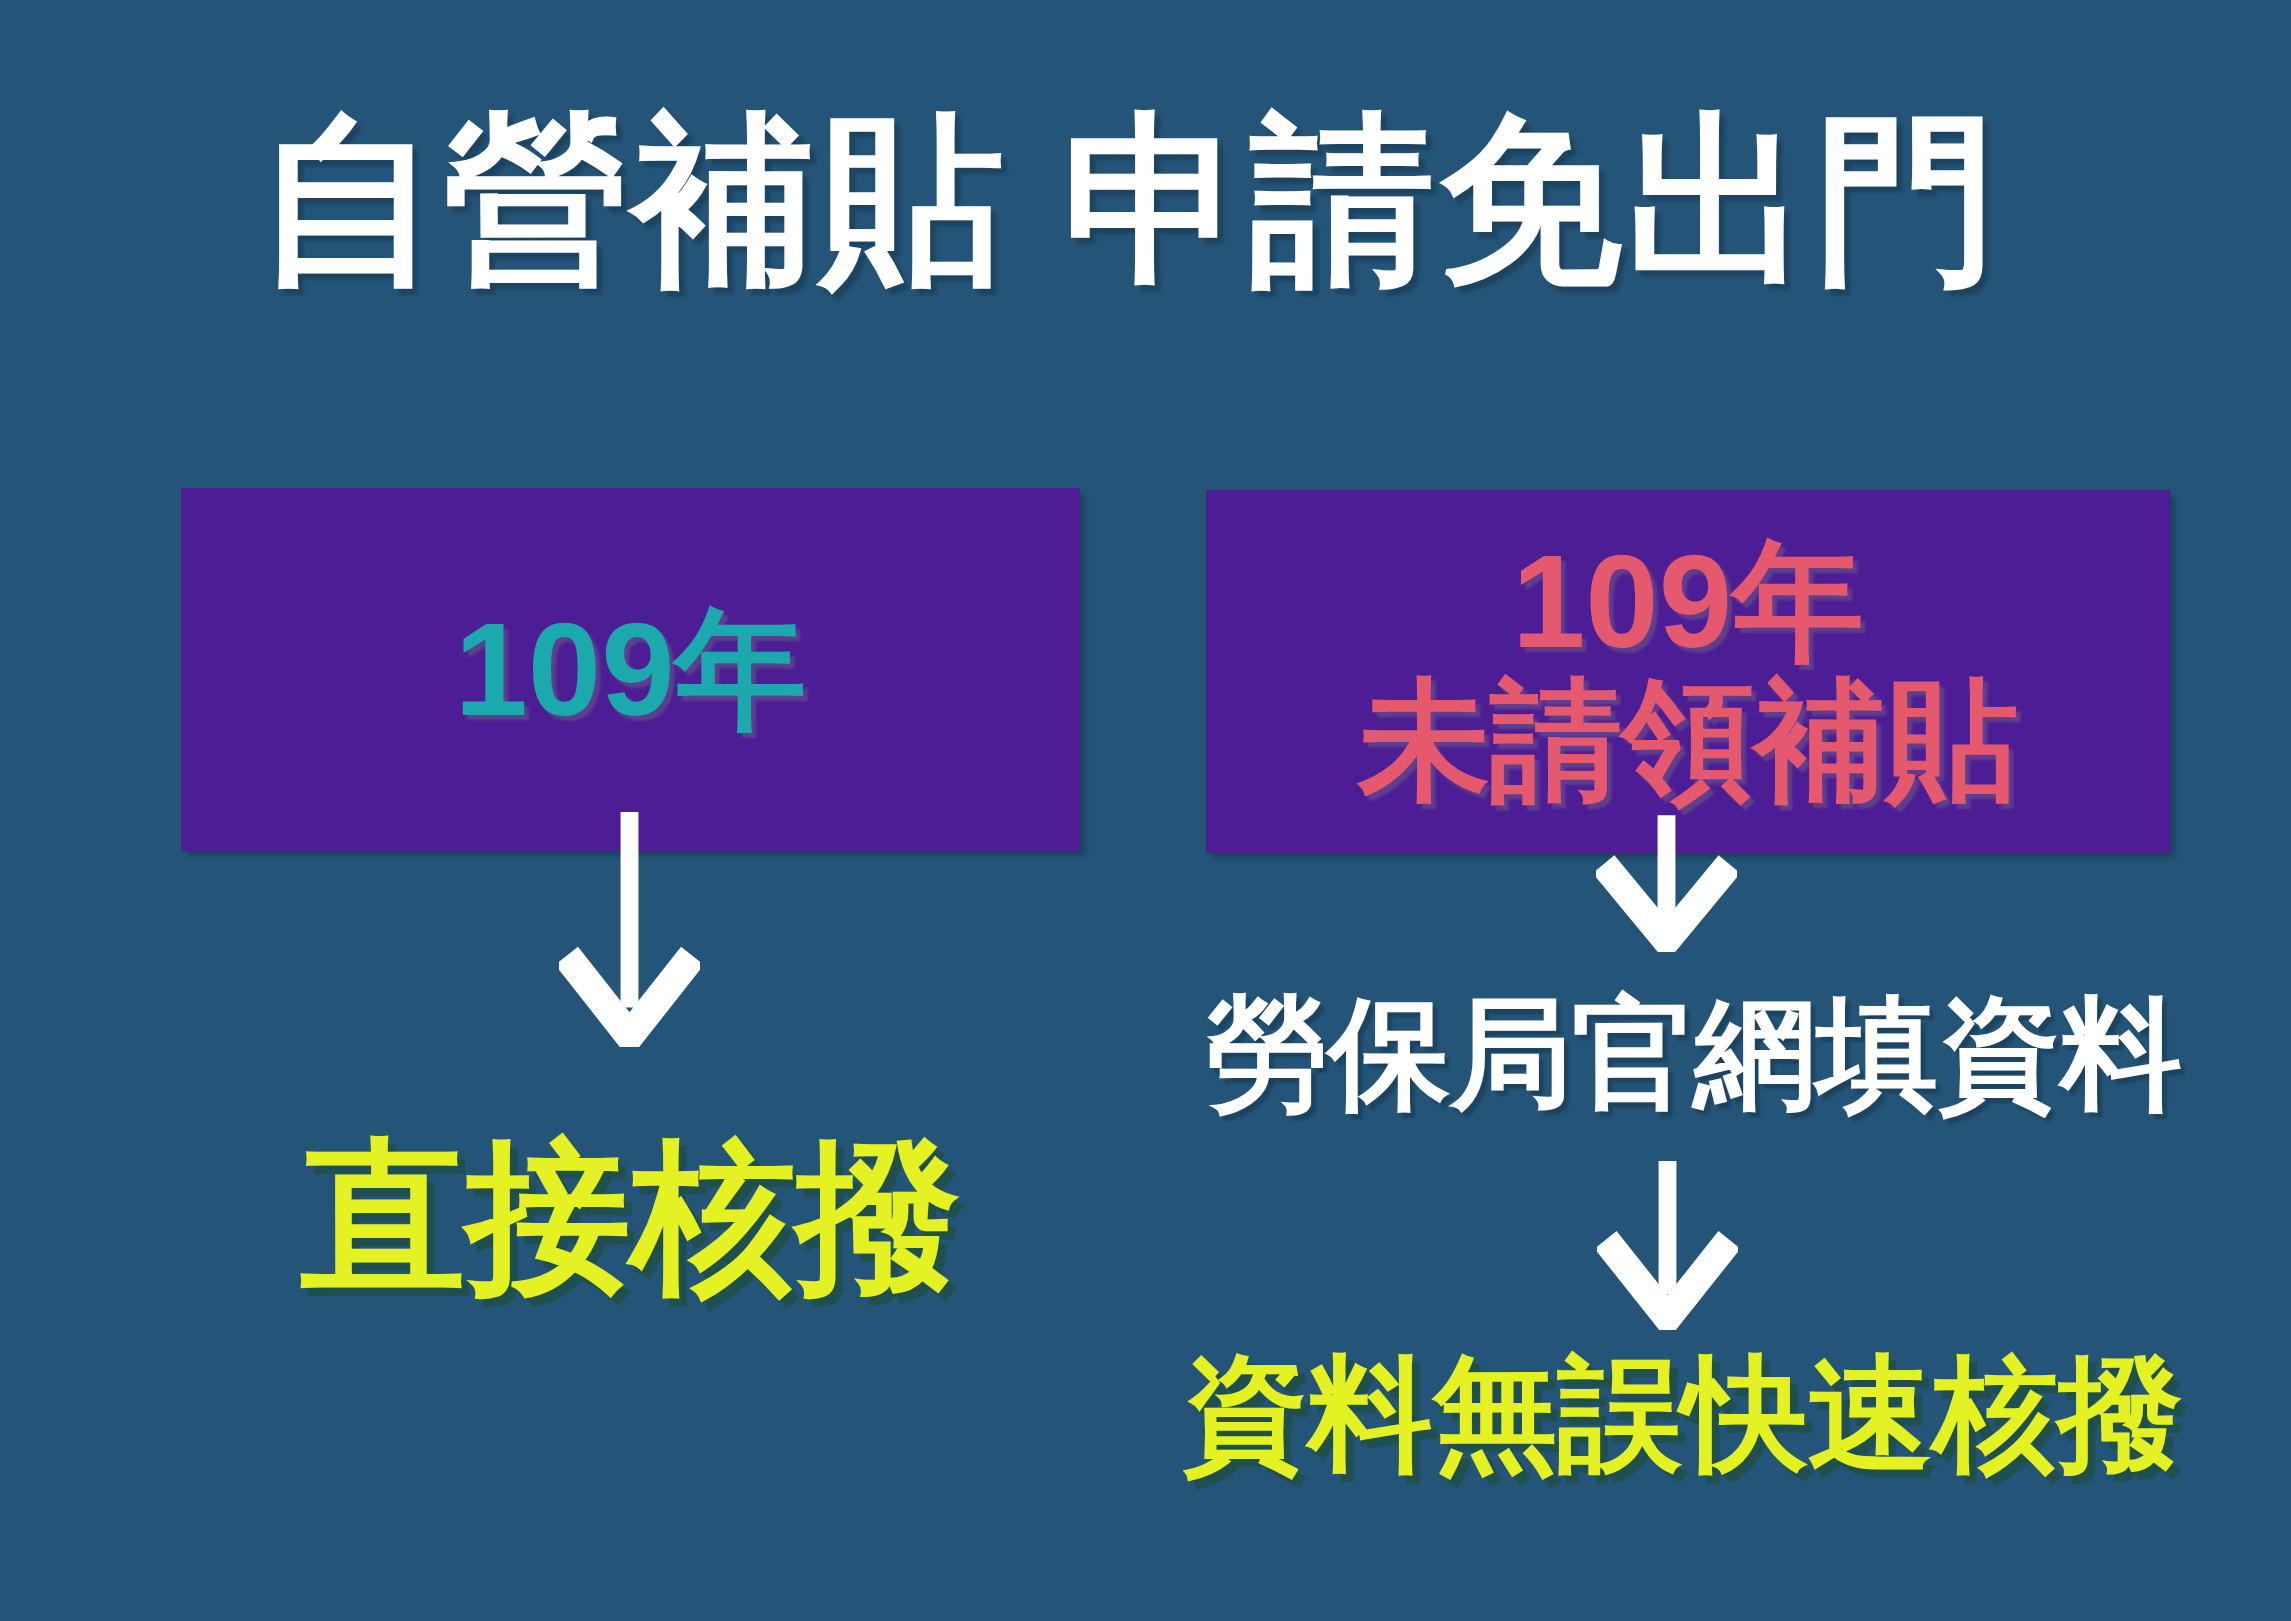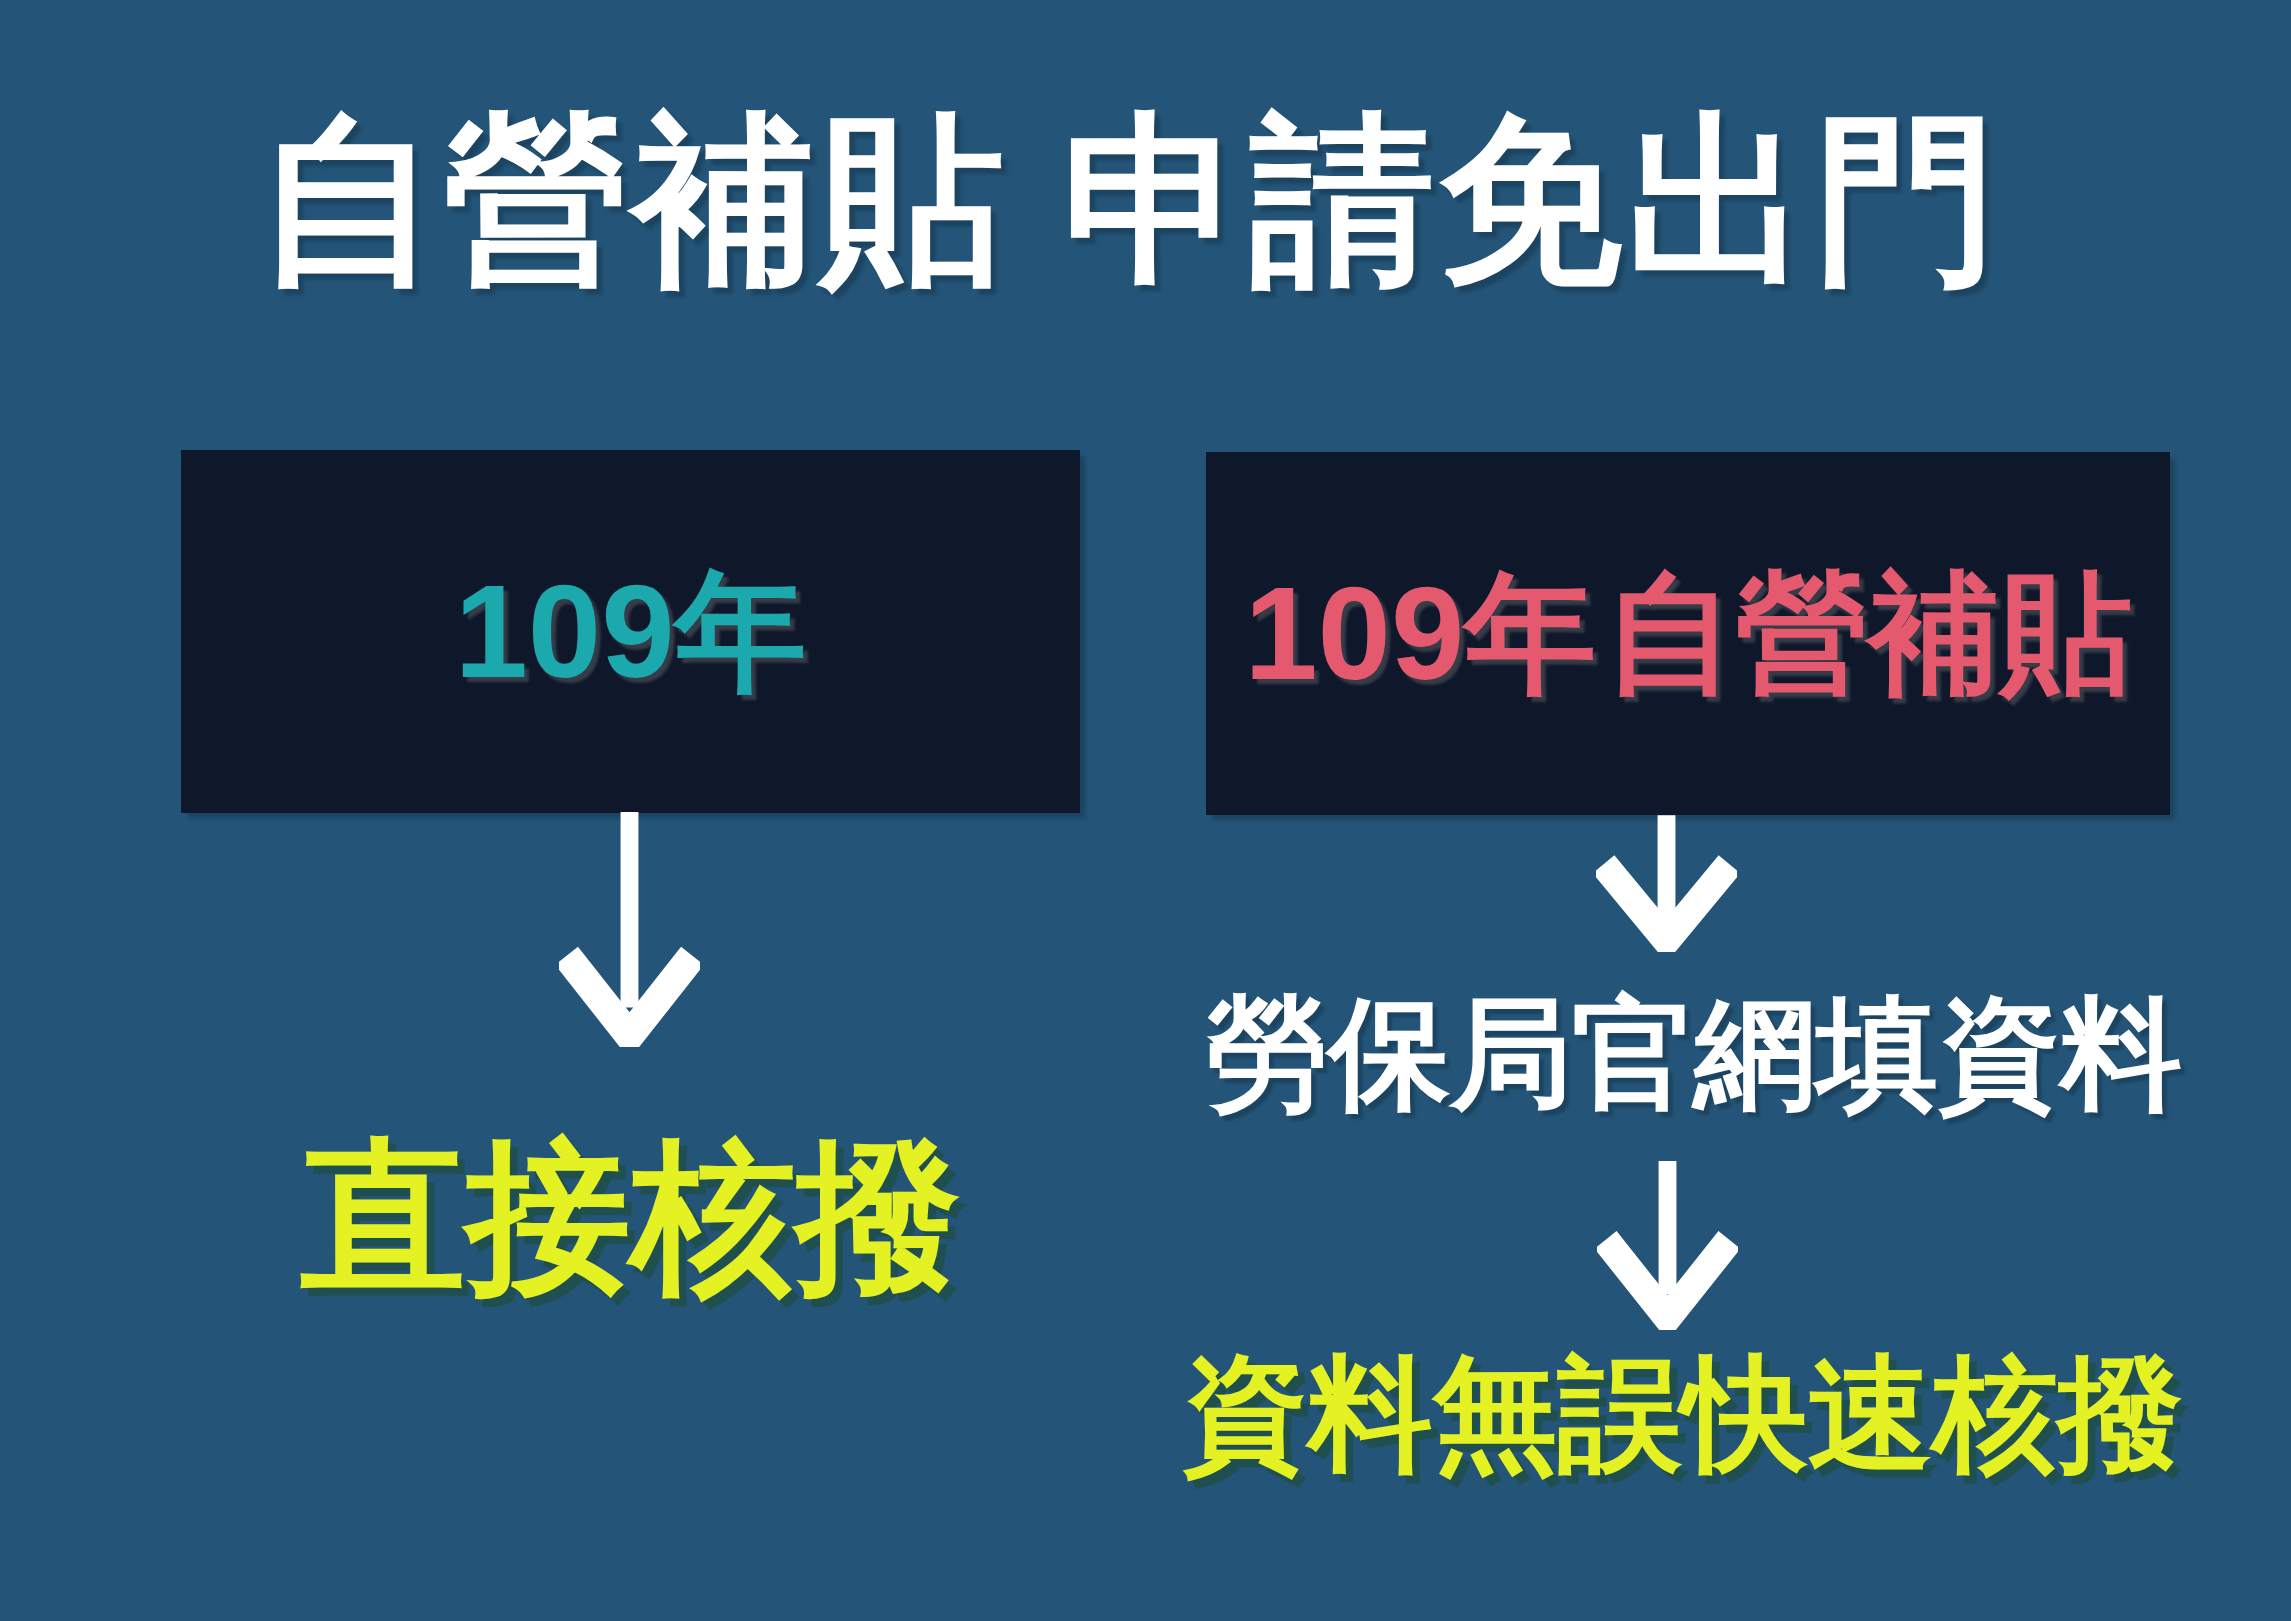--- a/index.html
+++ b/index.html
@@ -17,27 +17,28 @@
     font-size:184px;
     font-weight:900;
     color:#ffffff;
     letter-spacing:3.8px;
     line-height:1.05;
     text-shadow:5.6px 5.6px 3.8px rgba(10,30,45,0.30);
     white-space:nowrap;
   }
   .branch-box{
     position:absolute;
-    background:#0f172a;
+    background:#4c1d95;
     box-shadow:5.6px 5.6px 4.7px rgba(10,35,55,0.35);
     display:flex;
-    flex-direction:row;
+    flex-direction:column;
     align-items:center;
     justify-content:center;
     gap:7.5px;
+    margin-top:38px;
   }
   .box-left{left:181px;top:450px;width:899px;height:363px;}
   .box-right{left:1206px;top:452px;width:964px;height:363px;}
   .box-line{
     font-weight:900;
     font-size:132px;
     line-height:1.0;
     white-space:nowrap;
     text-shadow:4.7px 4.7px 2.8px rgba(130,130,130,0.35);
   }
@@ -76,21 +77,21 @@
 <div class="canvas">
 
   <div class="title">自營補貼 申請免出門</div>
 
   <div class="branch-box box-left">
     <div class="box-line teal">109年</div>
   </div>
 
   <div class="branch-box box-right">
     <div class="box-line pink">109年</div>
-    <div class="box-line pink">自營補貼</div>
+    <div class="box-line pink">未請領補貼</div>
   </div>
 
   <svg class="arrow-svg arrow-left" width="141" height="235" viewBox="0 0 150 250" aria-hidden="true">
     <line x1="75" y1="0" x2="75" y2="208" stroke="#ffffff" stroke-width="19"></line>
     <polyline points="8,153 75,238 142,153" fill="none" stroke="#ffffff" stroke-width="31"></polyline>
   </svg>
 
   <svg class="arrow-svg arrow-right-upper" width="141" height="137" viewBox="0 0 150 145" aria-hidden="true">
     <line x1="75" y1="0" x2="75" y2="112" stroke="#ffffff" stroke-width="19"></line>
     <polyline points="8,52 75,133 142,52" fill="none" stroke="#ffffff" stroke-width="30"></polyline>

